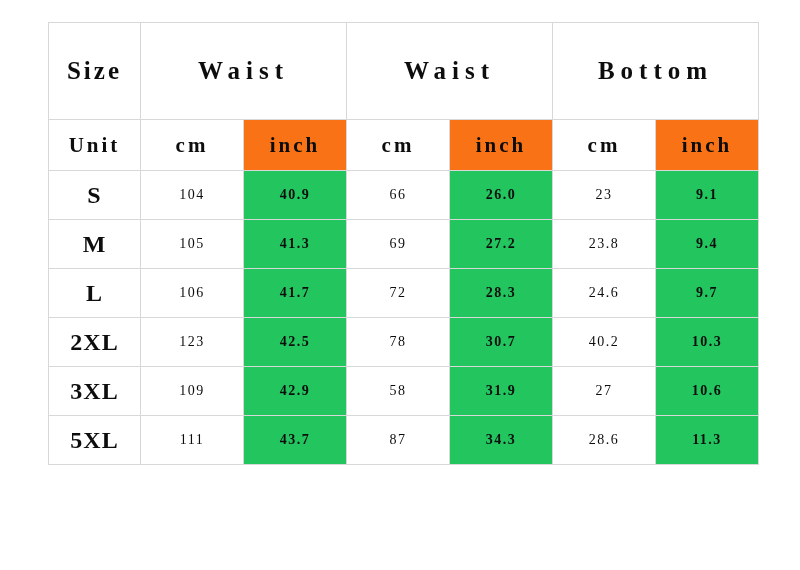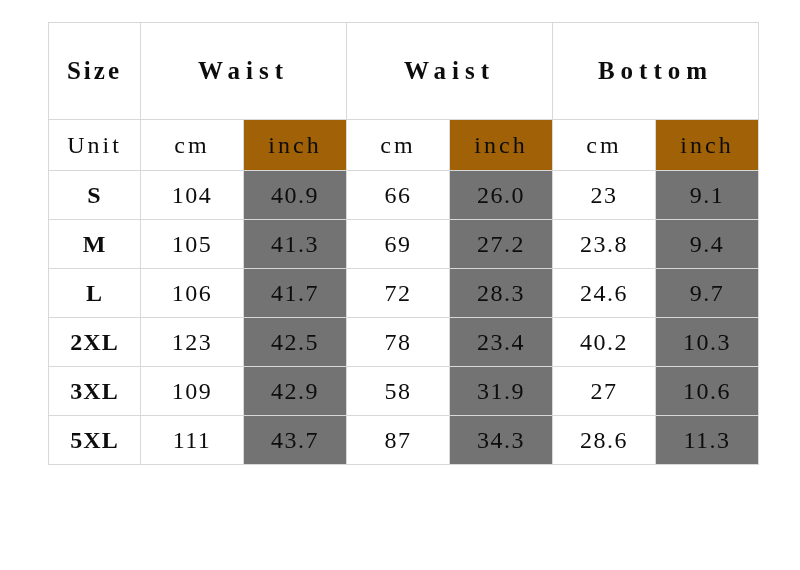--- a/index.html
+++ b/index.html
@@ -51,42 +51,43 @@
     font-size: 25px;
     font-weight: bold;
     letter-spacing: 6px;
   }
   tr.group-row td.size-head {
     letter-spacing: 3px;
   }
   
   tr.unit-row td {
     height: 50px;
-    font-size: 24px;
-    font-weight: normal;
+    font-size: 21px;
+    font-weight: bold;
     letter-spacing: 3px;
   }
   
   tr.data-row td {
     height: 48px;
-    font-size: 24px;
+    font-size: 14px;
     letter-spacing: 1.5px;
   }
   tr.data-row td.size-cell {
     font-size: 24px;
     font-weight: bold;
     letter-spacing: 1px;
   }
   
   td.shaded {
-    background: #737373;
+    background: #22c55e;
+    font-weight: bold;
   }
   tr.group-row td.shaded-group,
   tr.unit-row td.shaded-unit {
-    background: #a16207;
+    background: #f97316;
   }
 </style>
 </head>
 <body>
 
 <div class="page">
   <div class="table-wrap">
     <table class="size-table">
       <colgroup>
         <col class="c-size">
@@ -143,21 +144,21 @@
           <td>24.6</td>
           <td class="shaded">9.7</td>
         </tr>
 
 
         <tr class="data-row">
           <td class="size-cell">2XL</td>
           <td>123</td>
           <td class="shaded">42.5</td>
           <td>78</td>
-          <td class="shaded">23.4</td>
+          <td class="shaded">30.7</td>
           <td>40.2</td>
           <td class="shaded">10.3</td>
         </tr>
 
         <tr class="data-row">
           <td class="size-cell">3XL</td>
           <td>109</td>
           <td class="shaded">42.9</td>
           <td>58</td>
           <td class="shaded">31.9</td>

